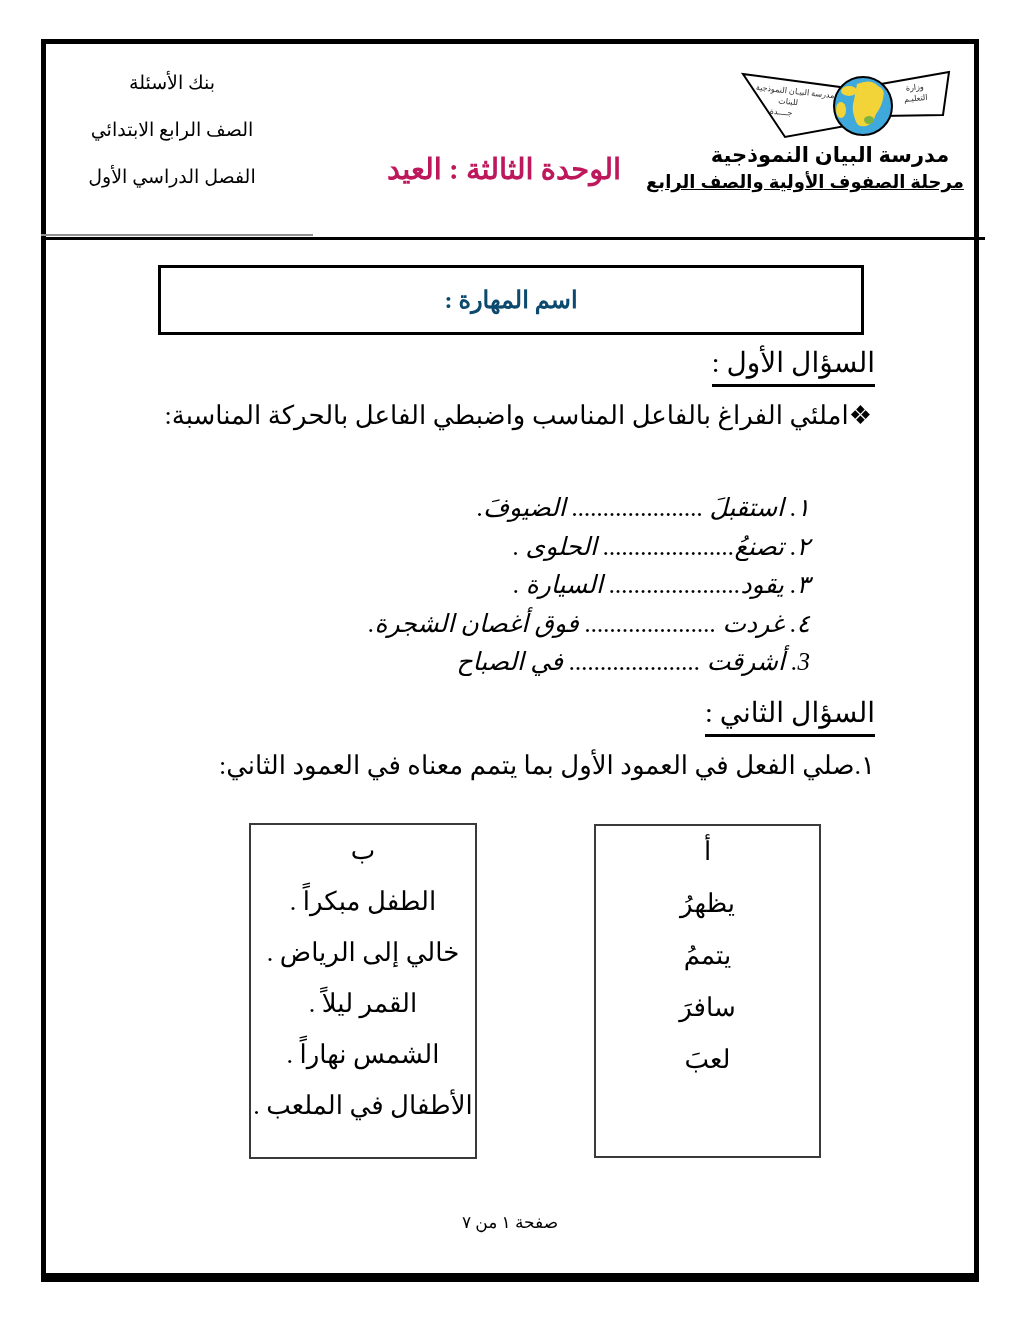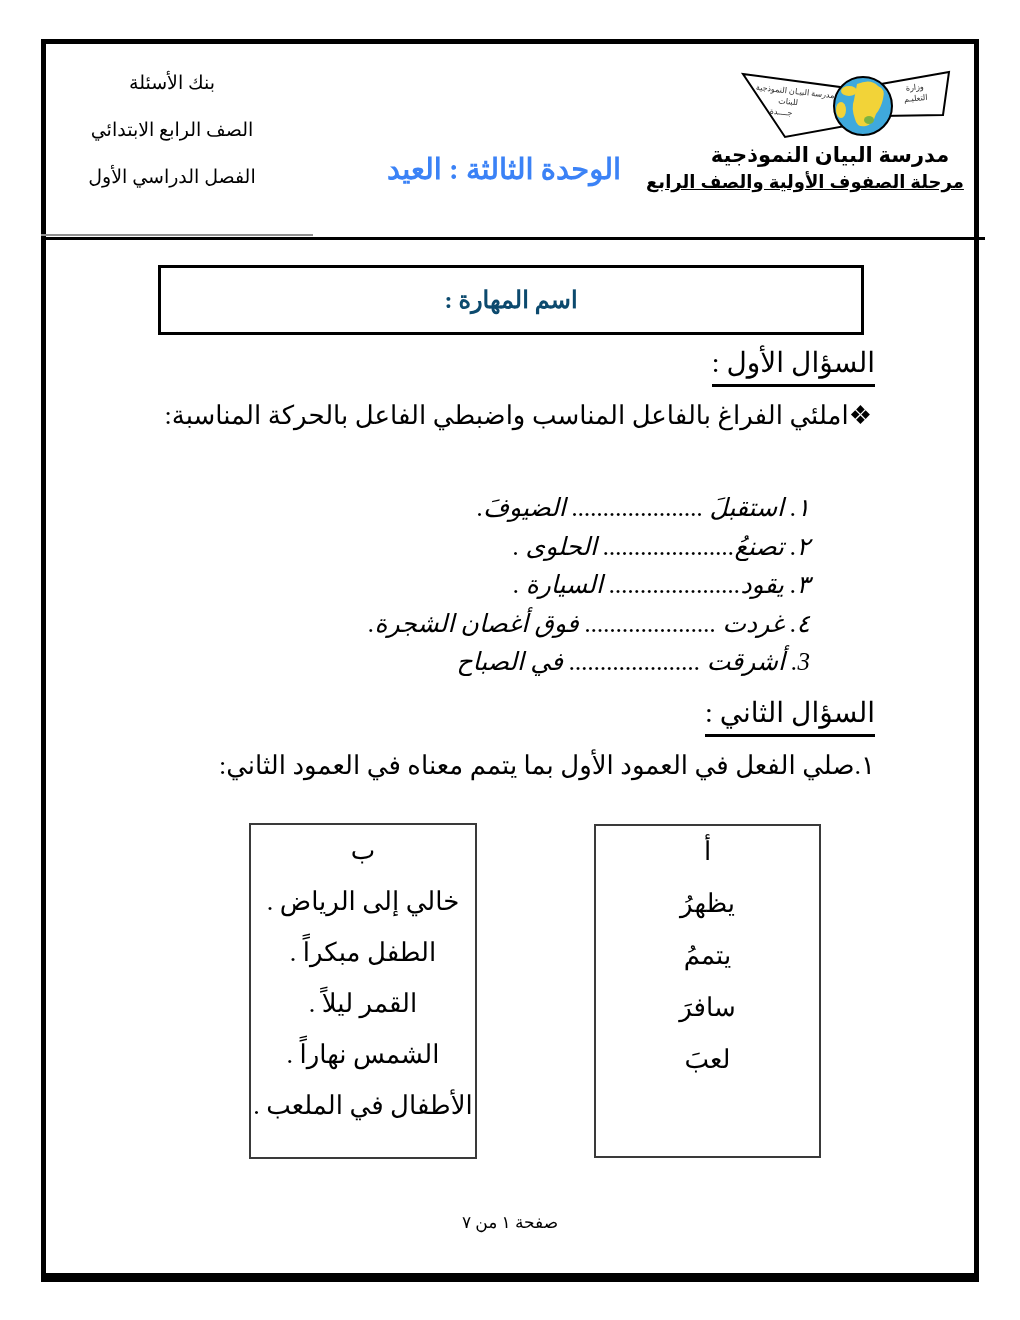--- a/index.html
+++ b/index.html
@@ -66,21 +66,21 @@
 <body>
 
 <div class="abs page-frame"></div>
 
 <div class="abs info-block rtl">
   <div class="line">بنك الأسئلة</div>
   <div class="line">الصف الرابع الابتدائي</div>
   <div class="line">الفصل الدراسي الأول</div>
 </div>
 
-<div class="abs unit-title rtl" style="color:#3b82f6">الوحدة الثالثة : العيد</div>
+<div class="abs unit-title rtl" style="color:#be185d">الوحدة الثالثة : العيد</div>
 
 <div class="abs logo-wrap">
   <svg width="234" height="90" viewBox="0 0 234 90">
 
     <polygon points="20,16 124,30 128,67 62,79" fill="#ffffff" stroke="#000" stroke-width="2"></polygon>
 
     <polygon points="158,26 226,14 220,57 158,58" fill="#ffffff" stroke="#000" stroke-width="2"></polygon>
 
     <circle cx="140" cy="48" r="29" fill="#3fa9dc" stroke="#000" stroke-width="2"></circle>
     <path fill="#f2d338" d="M134,26 q14,-6 21,2 q8,3 5,13 q-2,9 -7,15 q-3,10 -10,12 q-9,2 -11,-7 q-4,-11 -1,-19 z"></path>
@@ -130,20 +130,20 @@
 <div class="abs match-box box-a rtl">
   <div class="hdr">أ</div>
   <div class="it">يظهرُ</div>
   <div class="it">يتممُ</div>
   <div class="it">سافرَ</div>
   <div class="it">لعبَ</div>
 </div>
 
 <div class="abs match-box box-b rtl">
   <div class="hdr">ب</div>
+  <div class="it">الطفل مبكراً .</div>
   <div class="it">خالي إلى الرياض .</div>
-  <div class="it">الطفل مبكراً .</div>
   <div class="it">القمر ليلاً .</div>
   <div class="it">الشمس نهاراً .</div>
   <div class="it">الأطفال في الملعب .</div>
 </div>
 
 <div class="abs page-footer rtl">صفحة ١ من ٧</div>
 
 </body></html>

